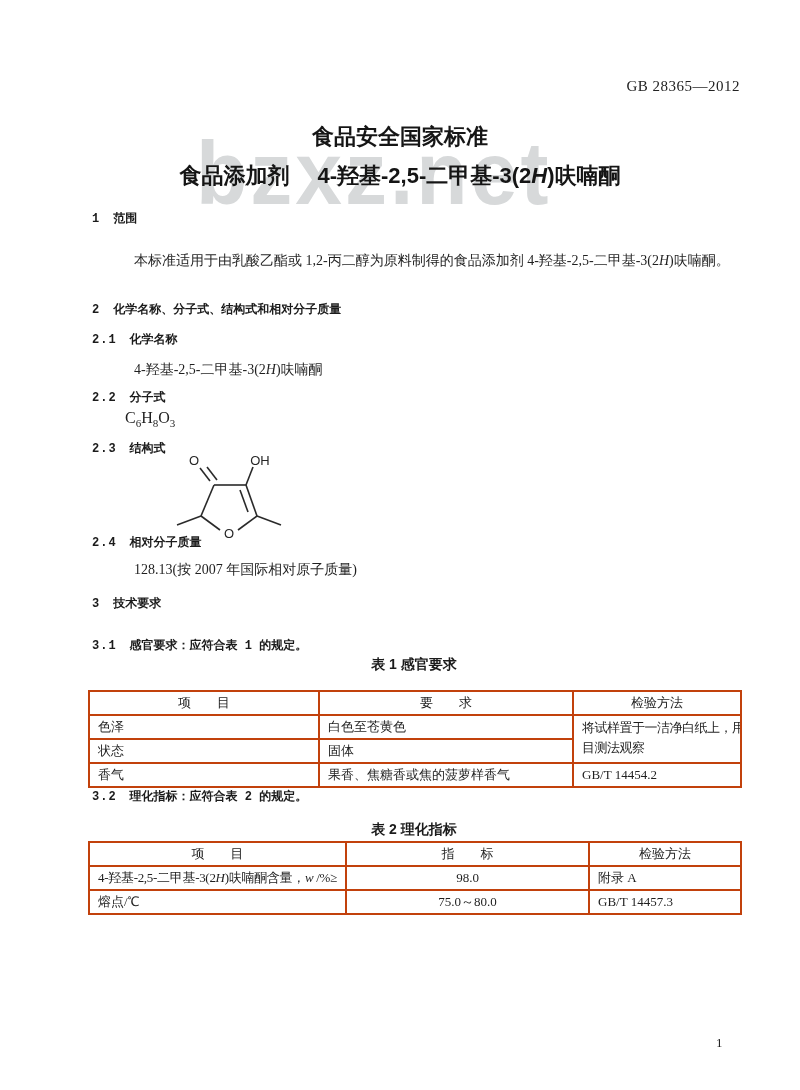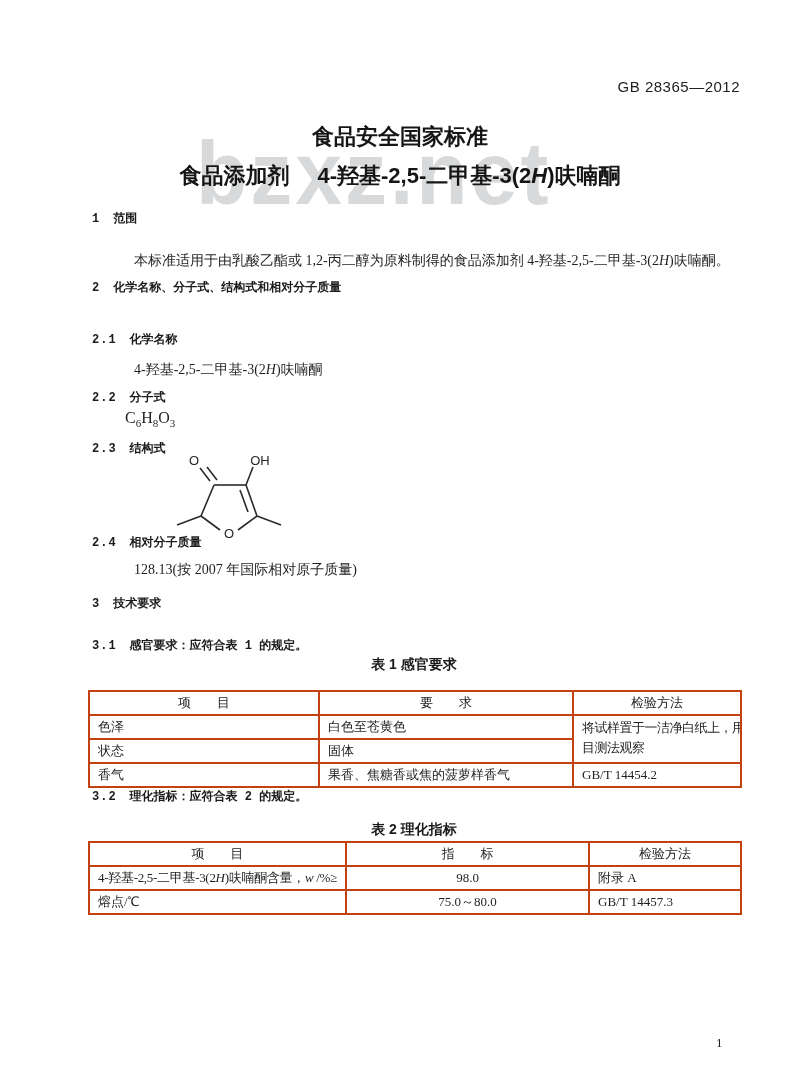--- a/index.html
+++ b/index.html
@@ -3,21 +3,21 @@
 <meta charset="utf-8">
 <style>
   html,body{margin:0;padding:0;background:#ffffff;}
   .page{position:relative;width:800px;height:1090px;background:#ffffff;overflow:hidden;
         font-family:"Liberation Serif",serif;color:#1f1f1f;}
   .abs{position:absolute;}
   .hd{font-family:Liberation Mono, monospace;font-weight:700;color:#1b1b1b;font-size:12px;
       white-space:nowrap;}
   .hd .num{display:inline-block;margin-right:13px;letter-spacing:1px;}
   .serif{font-family:"Liberation Serif",serif;color:#1f1f1f;}
-  .code{font-family:Liberation Sans, sans-serif;font-size:15px;color:#222;letter-spacing:0.5px;}
+  .code{font-family:Liberation Serif, serif;font-size:15px;color:#222;letter-spacing:0.5px;}
   .watermark{font-family:"Liberation Sans",sans-serif;font-weight:700;font-size:84px;
       letter-spacing:3px;transform:scaleY(1.05);z-index:0;user-select:none;}
   .title-line{left:0;width:100%;text-align:center;font-family:"Liberation Sans",sans-serif;
       font-weight:700;font-size:22px;color:#151515;z-index:2;white-space:nowrap;}
   .title-gap{display:inline-block;width:28px;}
   i.v{font-style:italic;}
   .body-line{font-size:14px;white-space:nowrap;margin-left:13px;}
   .tbl{border-collapse:collapse;table-layout:fixed;font-family:"Liberation Serif",serif;
        font-size:13px;color:#1f1f1f;}
   .tbl td,.tbl th{border:2px solid #c2410c;padding:1px 8px;height:20px;font-weight:normal;
@@ -50,21 +50,21 @@
   </div>
 
   <div class="abs hd" style="left:92px;top:210px;">
     <span class="num">1</span><span>范围</span>
   </div>
 
   <div class="abs serif body-line" style="left:121px;top:252px;">
     <span>本标准适用于由乳酸乙酯或 1,2-丙二醇为原料制得的食品添加剂 4-羟基-2,5-二甲基-3(2</span><i class="v">H</i><span>)呋喃酮。</span>
   </div>
 
-  <div class="abs hd" style="left:92px;top:279px;text-align:center;">
+  <div class="abs hd" style="left:92px;top:301px;text-align:center;">
     <span class="num">2</span><span>化学名称、分子式、结构式和相对分子质量</span>
   </div>
 
   <div class="abs hd" style="left:92px;top:331px;">
     <span class="num">2.1</span><span>化学名称</span>
   </div>
 
   <div class="abs serif body-line" style="left:121px;top:361px;">
     <span>4-羟基-2,5-二甲基-3(2</span><i class="v">H</i><span>)呋喃酮</span>
   </div>

